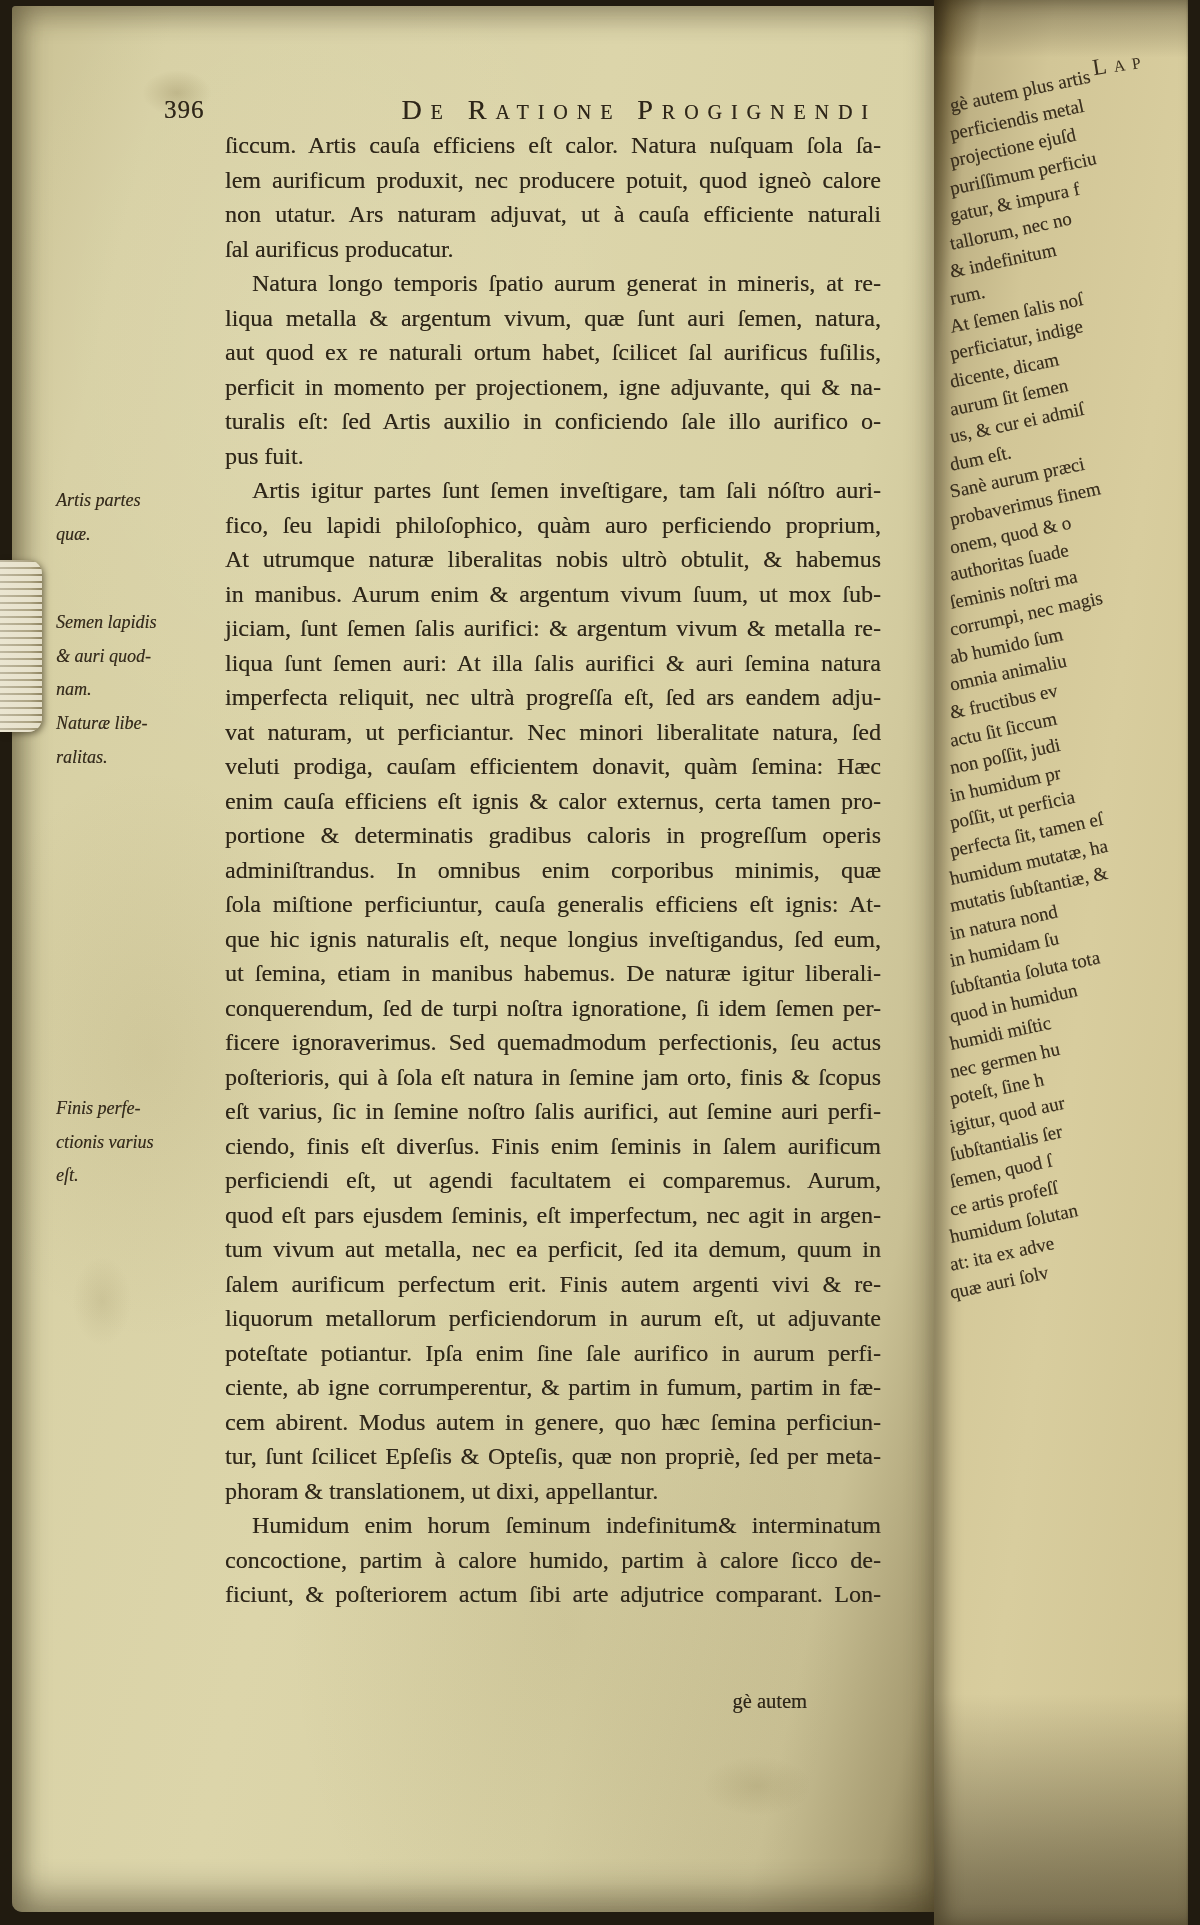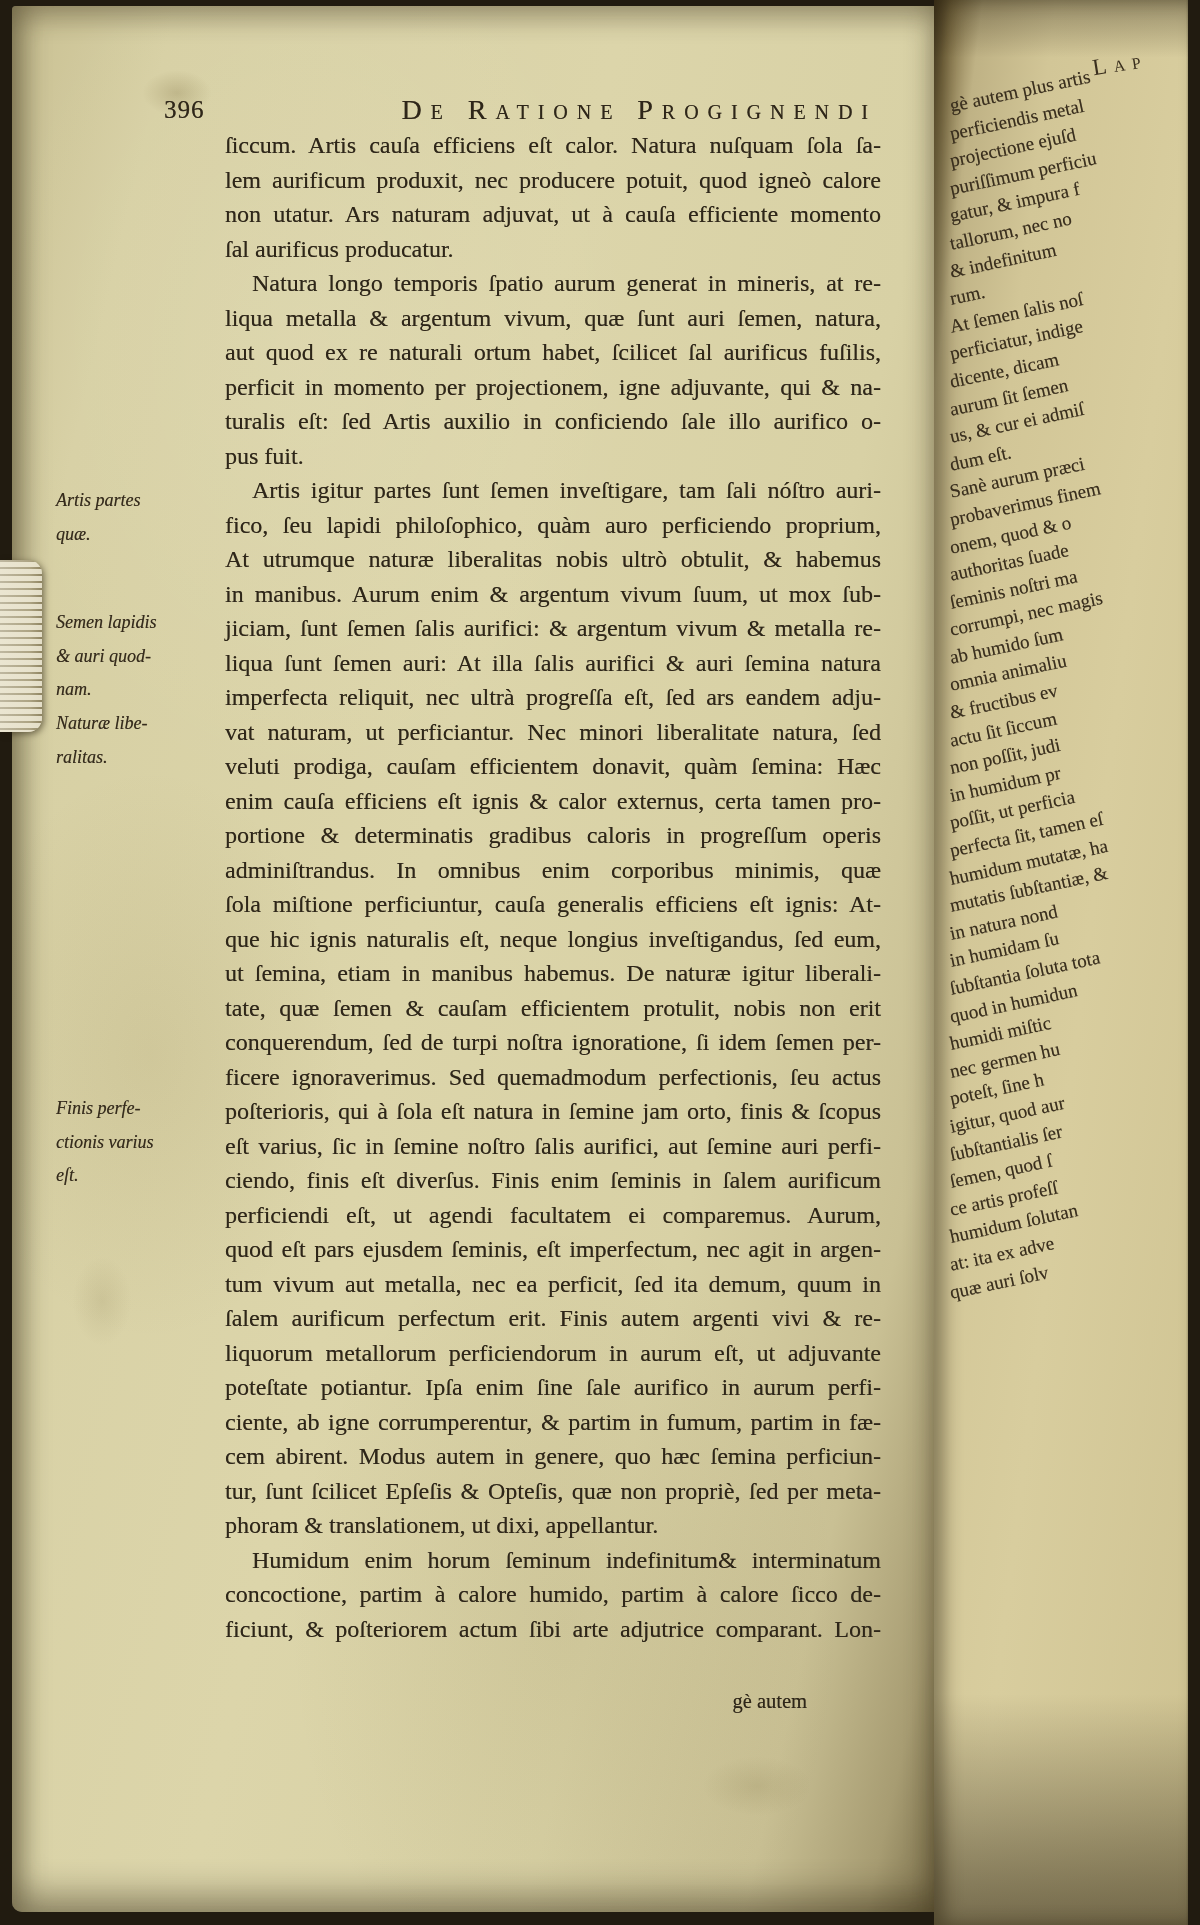--- a/index.html
+++ b/index.html
@@ -130,21 +130,21 @@
 nam.</div>
     <div class="margin-note note-3">Naturæ libe-
 ralitas.</div>
     <div class="margin-note note-4">Finis perfe-
 ctionis varius
 eſt.</div>
 
     <div class="body-col">
         <div class="ln">ſiccum.  Artis cauſa efficiens eſt calor.  Natura nuſquam ſola ſa-</div>
         <div class="ln">lem aurificum produxit, nec producere potuit, quod igneò calore</div>
-        <div class="ln">non utatur.  Ars naturam adjuvat, ut à cauſa efficiente momento</div>
+        <div class="ln">non utatur.  Ars naturam adjuvat, ut à cauſa efficiente naturali</div>
         <div class="ln end">ſal aurificus producatur.</div>
         <div class="ln ind">Natura longo temporis ſpatio aurum generat in mineris, at re-</div>
         <div class="ln">liqua metalla &amp; argentum vivum, quæ ſunt auri ſemen, natura,</div>
         <div class="ln">aut quod ex re naturali ortum habet, ſcilicet ſal aurificus fuſilis,</div>
         <div class="ln">perficit in momento per projectionem, igne adjuvante, qui &amp; na-</div>
         <div class="ln">turalis eſt:  ſed Artis auxilio in conficiendo ſale illo aurifico o-</div>
         <div class="ln end">pus fuit.</div>
         <div class="ln ind">Artis igitur partes ſunt ſemen inveſtigare, tam ſali nóſtro auri-</div>
         <div class="ln">fico, ſeu lapidi philoſophico, quàm auro perficiendo proprium,</div>
         <div class="ln">At utrumque naturæ liberalitas nobis ultrò obtulit, &amp; habemus</div>
@@ -153,21 +153,20 @@
         <div class="ln">liqua ſunt ſemen auri:  At illa ſalis aurifici &amp; auri ſemina natura</div>
         <div class="ln">imperfecta reliquit, nec ultrà progreſſa eſt, ſed ars eandem adju-</div>
         <div class="ln">vat naturam, ut perficiantur.  Nec minori liberalitate natura, ſed</div>
         <div class="ln">veluti prodiga, cauſam efficientem donavit, quàm ſemina:  Hæc</div>
         <div class="ln">enim cauſa efficiens eſt ignis &amp; calor externus, certa tamen pro-</div>
         <div class="ln">portione &amp; determinatis gradibus caloris in progreſſum operis</div>
         <div class="ln">adminiſtrandus.  In omnibus enim corporibus minimis, quæ</div>
         <div class="ln">ſola miſtione perficiuntur, cauſa generalis efficiens eſt ignis:  At-</div>
         <div class="ln">que hic ignis naturalis eſt, neque longius inveſtigandus, ſed eum,</div>
         <div class="ln">ut ſemina, etiam in manibus habemus.  De naturæ igitur liberali-</div>
-        <div class="ln">tate, quæ ſemen &amp; cauſam efficientem protulit, nobis non erit</div>
         <div class="ln">conquerendum, ſed de turpi noſtra ignoratione, ſi idem ſemen per-</div>
         <div class="ln">ficere ignoraverimus. Sed quemadmodum perfectionis, ſeu actus</div>
         <div class="ln">poſterioris, qui à ſola eſt natura in ſemine jam orto, finis &amp; ſcopus</div>
         <div class="ln">eſt varius, ſic in ſemine noſtro ſalis aurifici, aut ſemine auri perfi-</div>
         <div class="ln">ciendo, finis eſt diverſus.  Finis enim ſeminis in ſalem aurificum</div>
         <div class="ln">perficiendi eſt, ut agendi facultatem ei comparemus.  Aurum,</div>
         <div class="ln">quod eſt pars ejusdem ſeminis, eſt imperfectum, nec agit in argen-</div>
         <div class="ln">tum vivum aut metalla, nec ea perficit, ſed ita demum, quum in</div>
         <div class="ln">ſalem aurificum perfectum erit.  Finis autem argenti vivi &amp; re-</div>
         <div class="ln">liquorum metallorum perficiendorum in aurum eſt, ut adjuvante</div>

